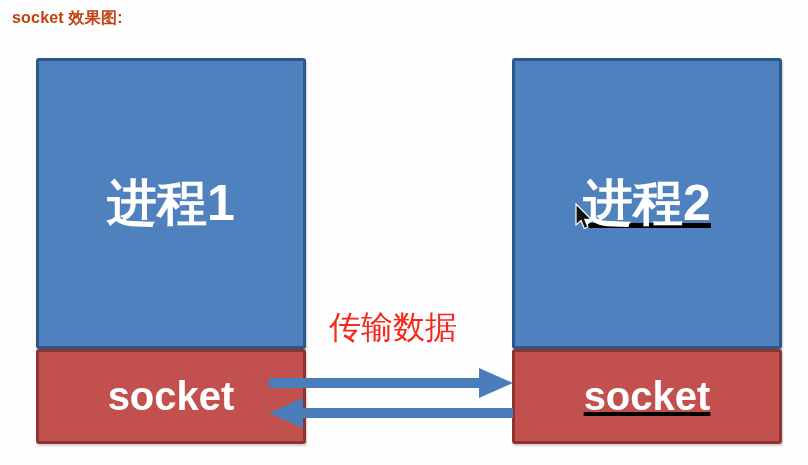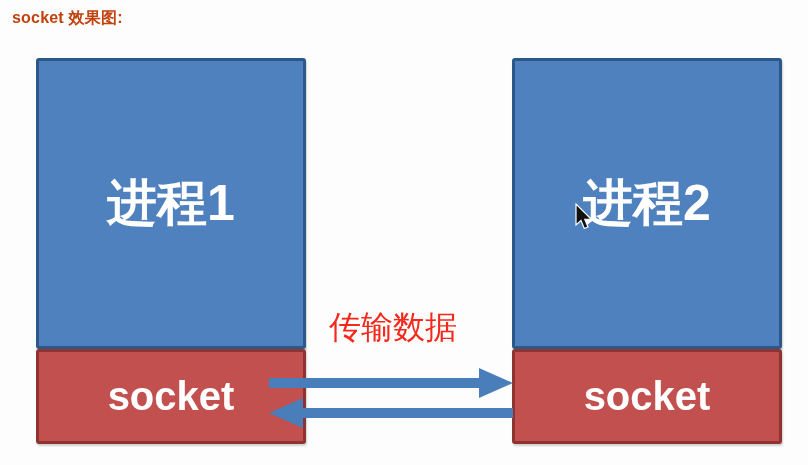--- a/index.html
+++ b/index.html
@@ -26,21 +26,21 @@
   }
   .proc-box {
     position: absolute;
     top: 58px;
     width: 270px;
     height: 386px;
     display: flex;
     flex-direction: column;
   }
   .proc-box.left  { left: 36px; }
-  .proc-box.right { left: 512px; }
+  .proc-box.right { left: 512px; text-decoration: underline; }
   .proc-body {
     box-sizing: border-box;
     height: 291px;
     background: var(--process-fill, #4e81bd);
     border: 3px solid var(--process-border, #2c5789);
     border-radius: 3px;
     display: flex;
     align-items: center;
     justify-content: center;
     box-shadow: 1px 2px 2px rgba(0,0,0,0.18);

